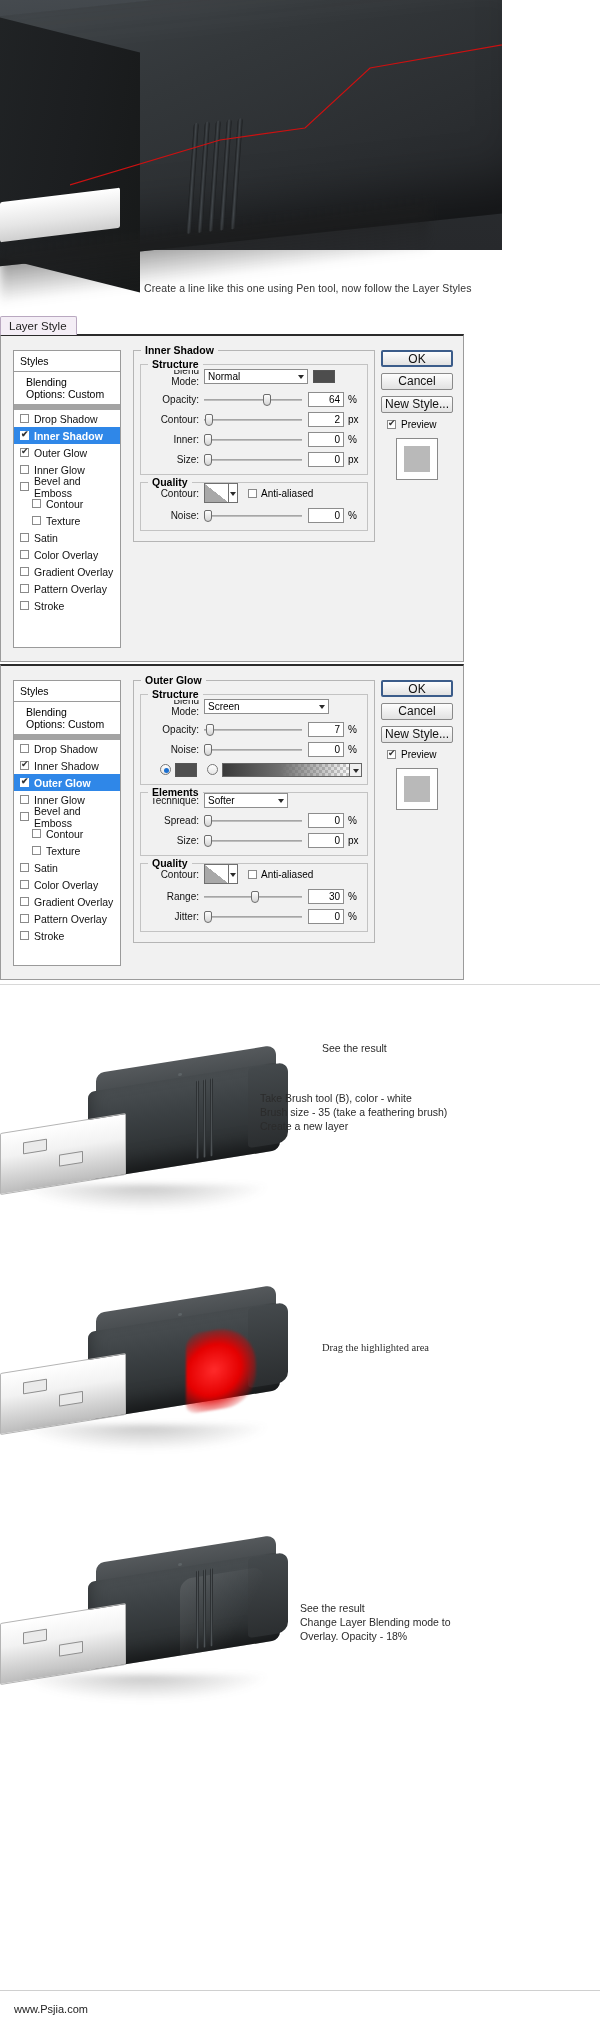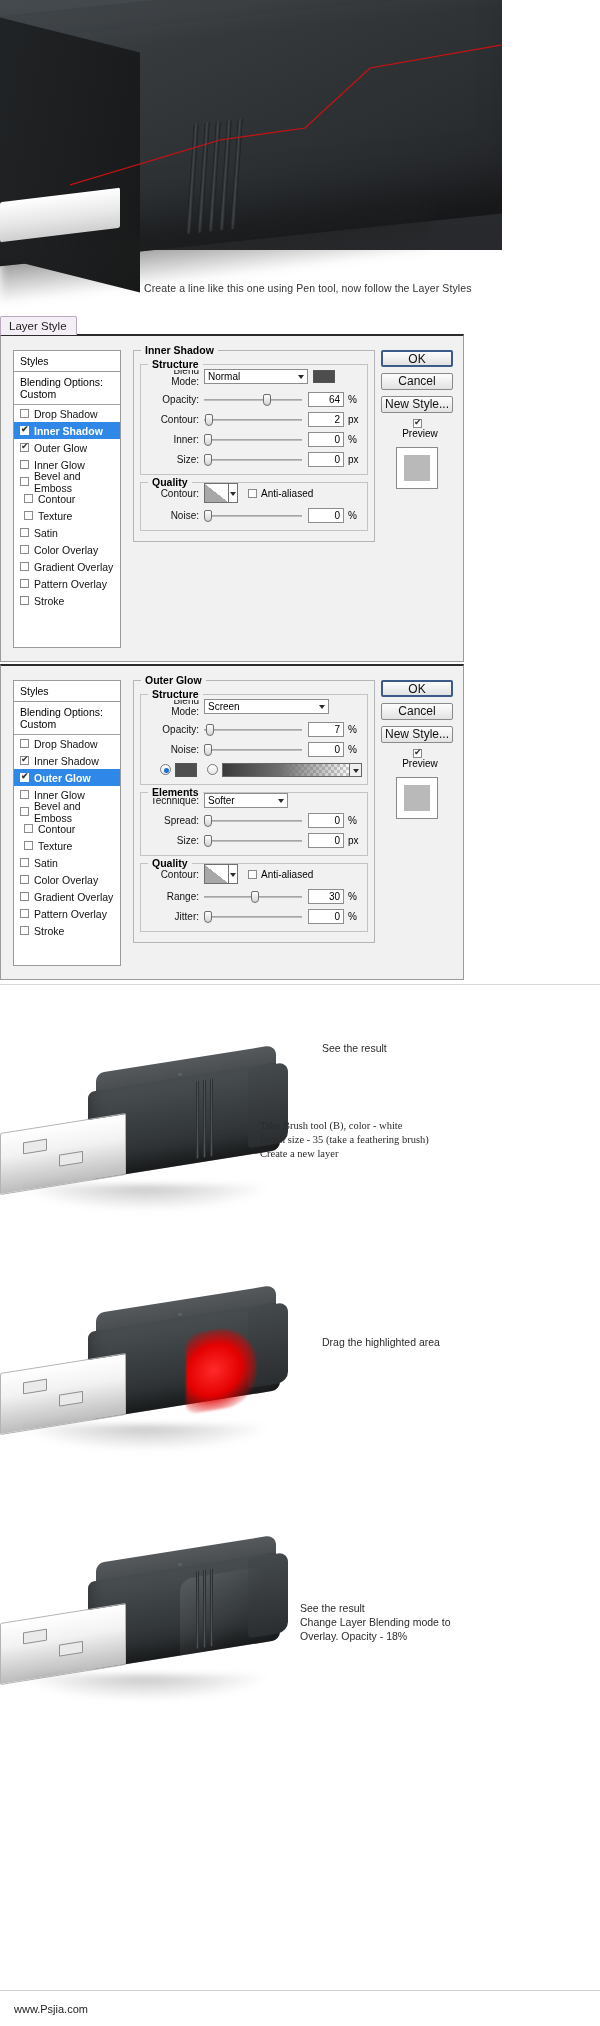--- a/index.html
+++ b/index.html
@@ -117,33 +117,33 @@
   }
   #dialog-1 .styles-panel { height:298px; }
   #dialog-2 .styles-panel { height:286px; }
   .styles-head {
     padding:4px 6px;
     border-bottom:1px solid #9a9a9a;
     font-size:10.5px;
     background:#fff;
   }
   .blend-opts {
-    padding:4px 6px;
-    border-bottom:1px solid #a3a3a3;
+    padding:4px 12px;
+    border-bottom:6px solid #a3a3a3;
     font-size:10.5px;
     background:#fff;
   }
   .style-row {
     display:flex; align-items:center;
     padding:2px 6px;
     font-size:10.5px;
     height:17px;
     color:#111;
   }
-  .style-row.sub { padding-left:10px; }
+  .style-row.sub { padding-left:18px; }
   .style-row.selected {
     background:#2f87e8;
     color:#fff;
     font-weight:bold;
   }
   .cb {
     width:9px; height:9px;
     border:1px solid #8a8a8a;
     background:#fff;
     margin-right:5px;
@@ -377,21 +377,20 @@
     background:linear-gradient(180deg,#fdfdfd,#e2e2e2);
     border-radius:2px;
     margin-bottom:6px;
     color:#111;
   }
   .btn.primary { border:2px solid #3b5c8a; font-weight:normal; }
   .preview-row {
     display:flex; align-items:center;
     font-size:10px;
     margin:2px 0 8px 6px;
-    flex-direction:column;
   }
   .preview-thumb {
     width:42px;height:42px;
     border:1px solid #8a8a8a;
     background:#fff;
     margin:0 auto;
     position:relative;
   }
   .preview-thumb::after{
     content:"";
@@ -504,22 +503,22 @@
   }
 
   .note {
     position:absolute;
     font-size:10.5px;
     line-height:14px;
     color:#2b2b2b;
     white-space:pre-line;
   }
   #note-1 { left:322px; top:46px; }
-  #note-2 { left:260px; top:124px;font-family:Liberation Serif, serif; }
-  #note-3 { left:322px; top:100px; }
+  #note-2 { left:260px; top:96px; }
+  #note-3 { left:322px; top:106px;font-family:Liberation Serif, serif; }
   #note-4 { left:300px; top:116px; }
 
   .footer {
     position:absolute;
     left:0; bottom:0;
     width:600px;
     height:36px;
     border-top:1px solid #d0d0d0;
     display:flex; align-items:center;
   }

